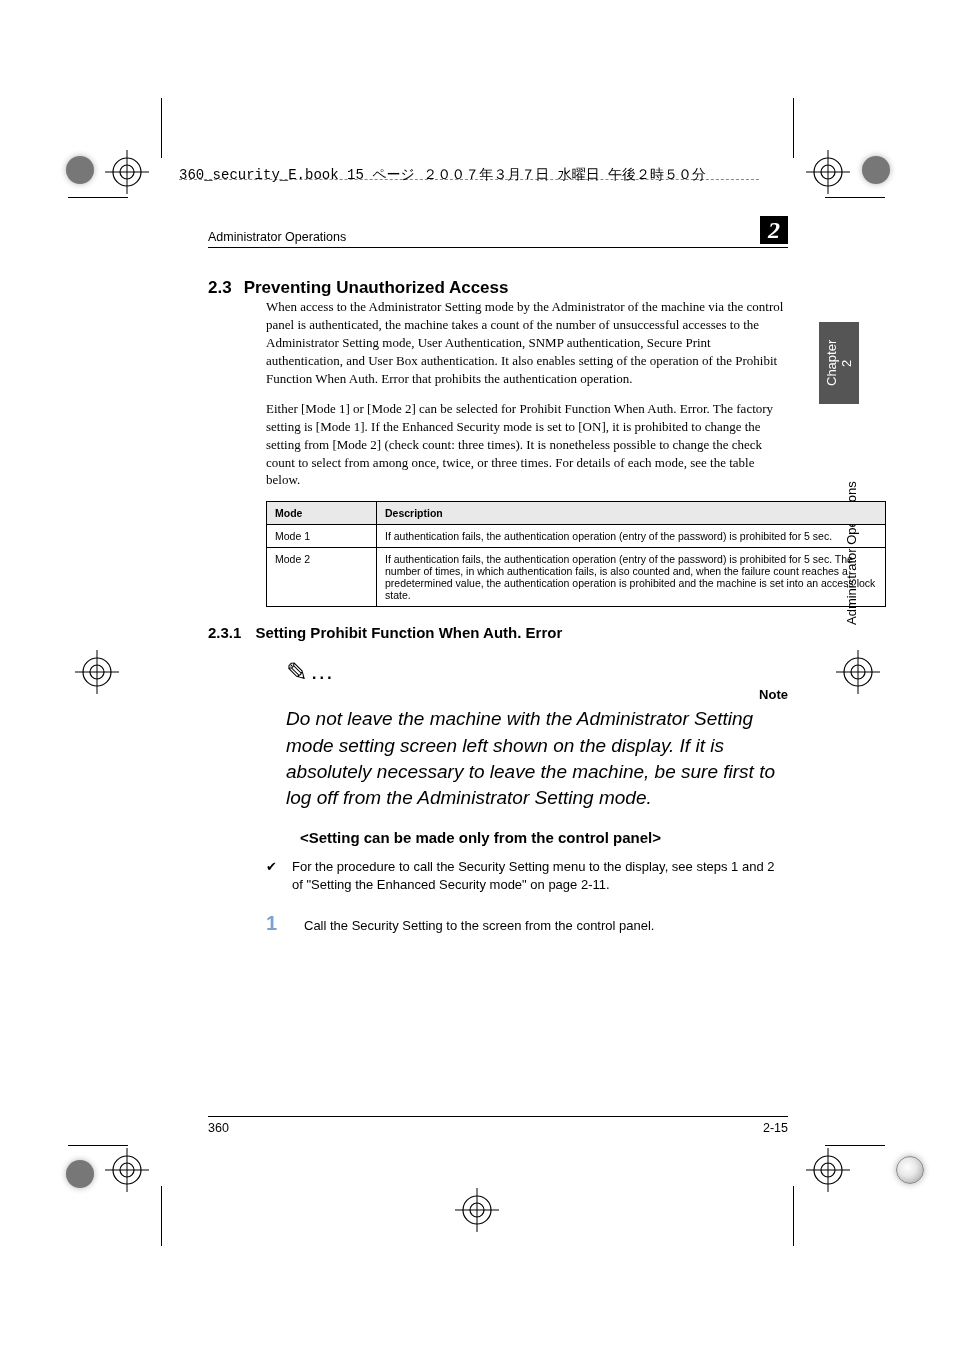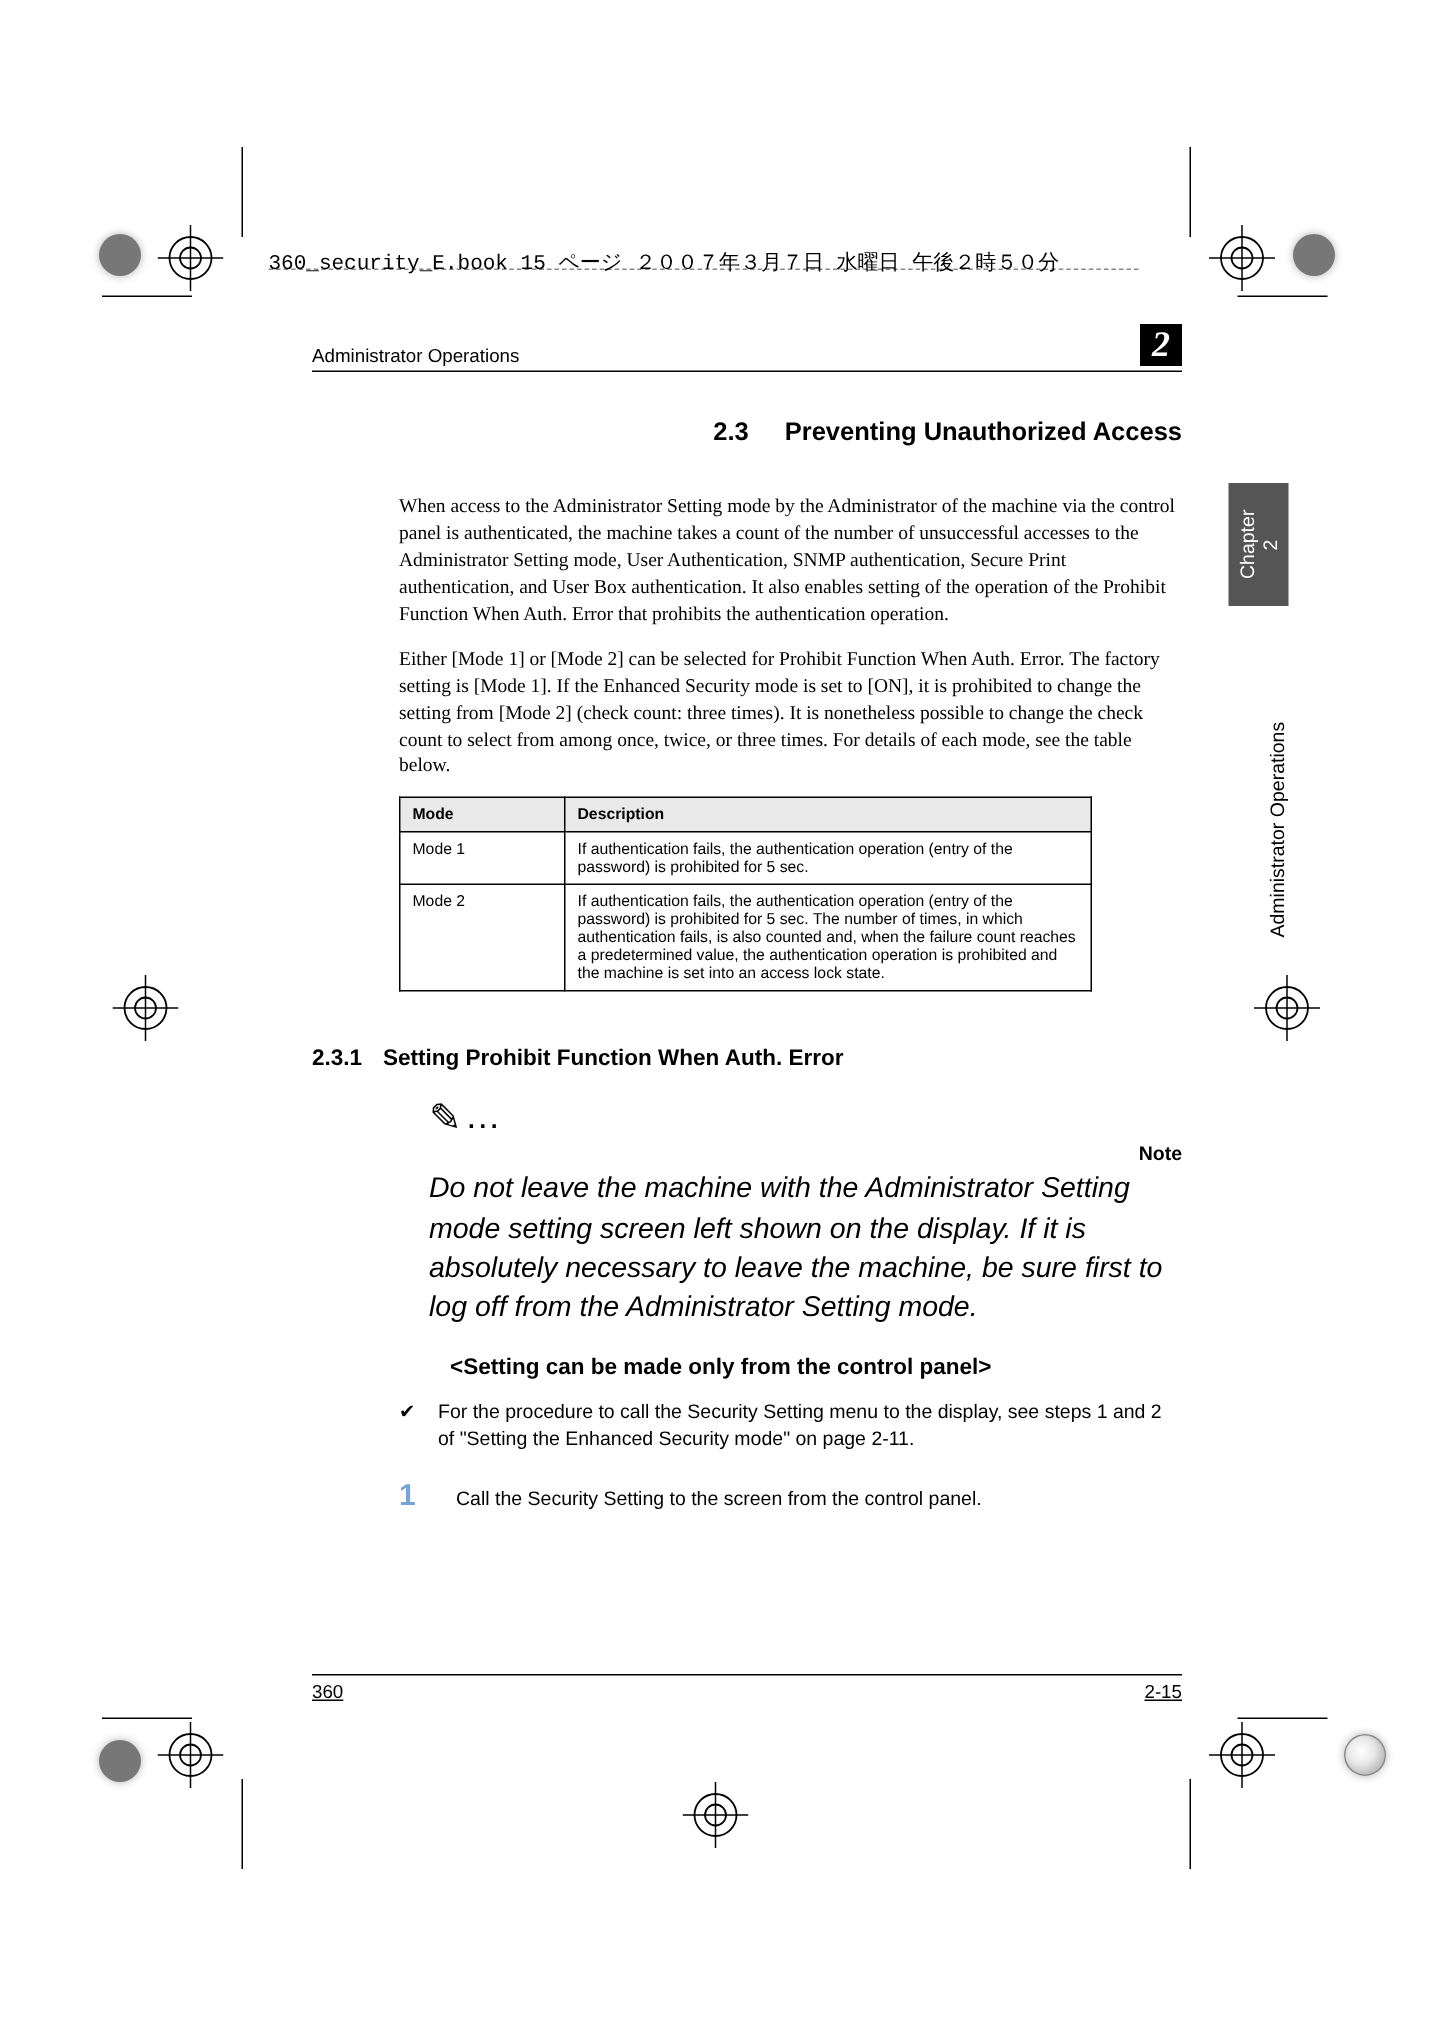--- a/index.html
+++ b/index.html
@@ -59,40 +59,39 @@
     color: #fff;
     font-weight: bold;
     font-style: italic;
     font-size: 24px;
     text-align: center;
     line-height: 28px;
     font-family: Georgia, "Times New Roman", serif;
   }
   .h2 {
     display: flex;
-    gap: 24px;
+    gap: 12px;
     font-weight: bold;
     font-size: 17px;
-    margin-bottom: 30px;
-    justify-content: flex-end;
+    margin-bottom: 0;
   }
   .para {
     font-size: 13px;
     line-height: 1.38;
     margin-left: 58px;
     margin-bottom: 12px;
     text-align: left;
     font-family: Liberation Serif, serif;
   }
   table.modetable {
     margin-left: 58px;
-    width: 462px;
+    width: 620px;
     border-collapse: collapse;
     font-size: 10.5px;
-    margin-bottom: 36px;
+    margin-bottom: 17px;
   }
   table.modetable th, table.modetable td {
     border: 1px solid #000;
     padding: 5px 8px;
     vertical-align: top;
     text-align: left;
   }
   table.modetable th {
     background: #e9e9e9;
     font-weight: bold;
@@ -149,21 +148,20 @@
   }
   .footer-row {
     position: absolute;
     left: 208px; top: 1116px;
     width: 580px;
     border-top: 1px solid #000;
     padding-top: 4px;
     display: flex;
     justify-content: space-between;
     font-size: 12.5px;
-    text-decoration: underline;
   }
   .side-vertical {
     position: absolute;
     right: 95px;
     writing-mode: vertical-rl;
     font-size: 13px;
     transform: rotate(180deg);
   }
   .side-vertical.chapter-tab {
     top: 322px;

